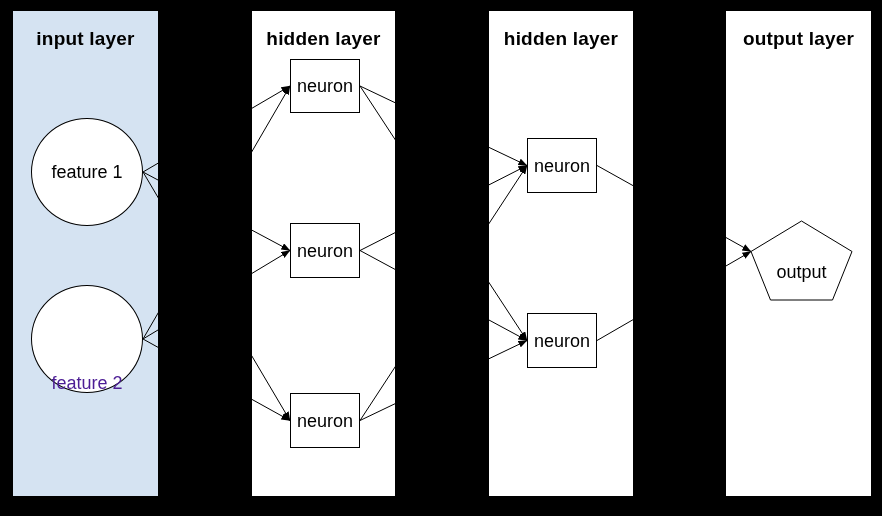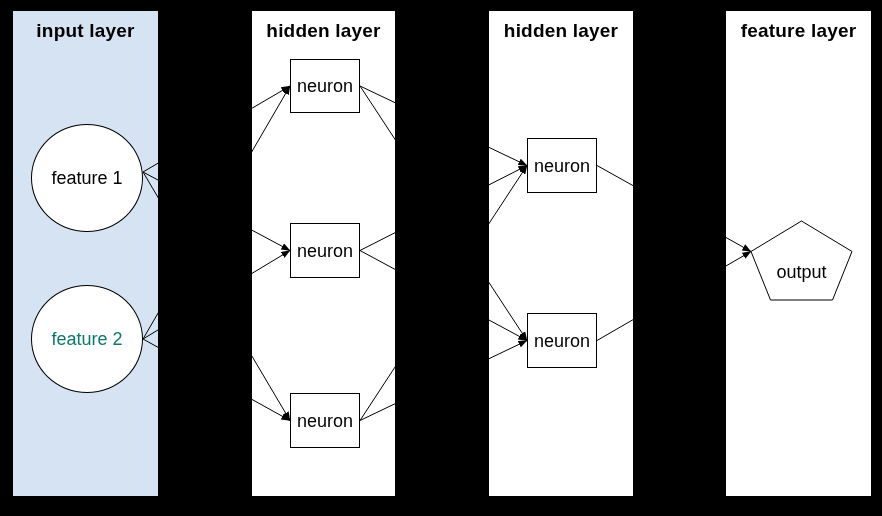--- a/index.html
+++ b/index.html
@@ -9,21 +9,21 @@
     height: 516px;
     overflow: hidden;
     font-family: "Liberation Sans", sans-serif;
   }
   .panel {
     position: absolute;
     top: 11px;
     height: 485px;
   }
   .panel-title {
-    margin: 0;
+    margin: 8px;
     padding-top: 9px;
     text-align: center;
     font-size: 19px;
     font-weight: bold;
     color: #000;
     letter-spacing: 0.2px;
   }
   .node {
     position: absolute;
     box-sizing: border-box;
@@ -31,21 +31,21 @@
     align-items: center;
     justify-content: center;
     background: #fff;
     border: 1px solid #000;
     font-size: 18px;
     color: #000;
     line-height: 1;
   }
   .ellipse { border-radius: 50%; }
   
-  #node-f1 { left: 31px;  top: 124px; width: 112px; height: 108px; }
+  #node-f1 { left: 31px;  top: 118px; width: 112px; height: 108px; }
   #node-f2 { left: 31px;  top: 285px; width: 112px; height: 108px; }
   #node-n1 { left: 290px; top: 59px;  width: 70px;  height: 54px; }
   #node-n2 { left: 290px; top: 223px; width: 70px;  height: 55px; }
   #node-n3 { left: 290px; top: 393px; width: 70px;  height: 55px; }
   #node-m1 { left: 527px; top: 138px; width: 70px;  height: 55px; }
   #node-m2 { left: 527px; top: 313px; width: 70px;  height: 55px; }
   #pentagon-wrap { position: absolute; left: 750px; top: 220px; width: 103px; height: 81px; }
   #pentagon-wrap svg { display: block; }
   #pentagon-label {
     position: absolute; inset: 0;
@@ -67,27 +67,27 @@
   <section class="panel" style="left: 13px; width: 145px; background: rgb(213, 227, 242);">
     <h2 class="panel-title">input layer</h2>
   </section>
   <section class="panel" style="left: 252px; width: 143px; background: rgb(255, 255, 255);">
     <h2 class="panel-title">hidden layer</h2>
   </section>
   <section class="panel" style="left: 489px; width: 144px; background: rgb(255, 255, 255);">
     <h2 class="panel-title">hidden layer</h2>
   </section>
   <section class="panel" style="left: 726px; width: 145px; background: rgb(255, 255, 255);">
-    <h2 class="panel-title">feature layer</h2>
+    <h2 class="panel-title">output layer</h2>
   </section>
 
   <div class="node ellipse" id="node-f1" style="background: rgb(255, 255, 255); border-color: rgb(0, 0, 0); color: rgb(0, 0, 0);">
     <span>feature 1</span>
   </div>
-  <div class="node ellipse" id="node-f2" style="background: rgb(255, 255, 255); border-color: rgb(0, 0, 0); color: #0f766e;">
+  <div class="node ellipse" id="node-f2" style="background: rgb(255, 255, 255); border-color: rgb(0, 0, 0); color: #4c1d95; align-items: flex-end;">
     <span>feature 2</span>
   </div>
 
   <div class="node" id="node-n1" style="background: rgb(255, 255, 255); border-color: rgb(0, 0, 0); color: rgb(0, 0, 0);">
     <span>neuron</span>
   </div>
   <div class="node" id="node-n2" style="background: rgb(255, 255, 255); border-color: rgb(0, 0, 0); color: rgb(0, 0, 0);">
     <span>neuron</span>
   </div>
   <div class="node" id="node-n3" style="background: rgb(255, 255, 255); border-color: rgb(0, 0, 0); color: rgb(0, 0, 0);">

